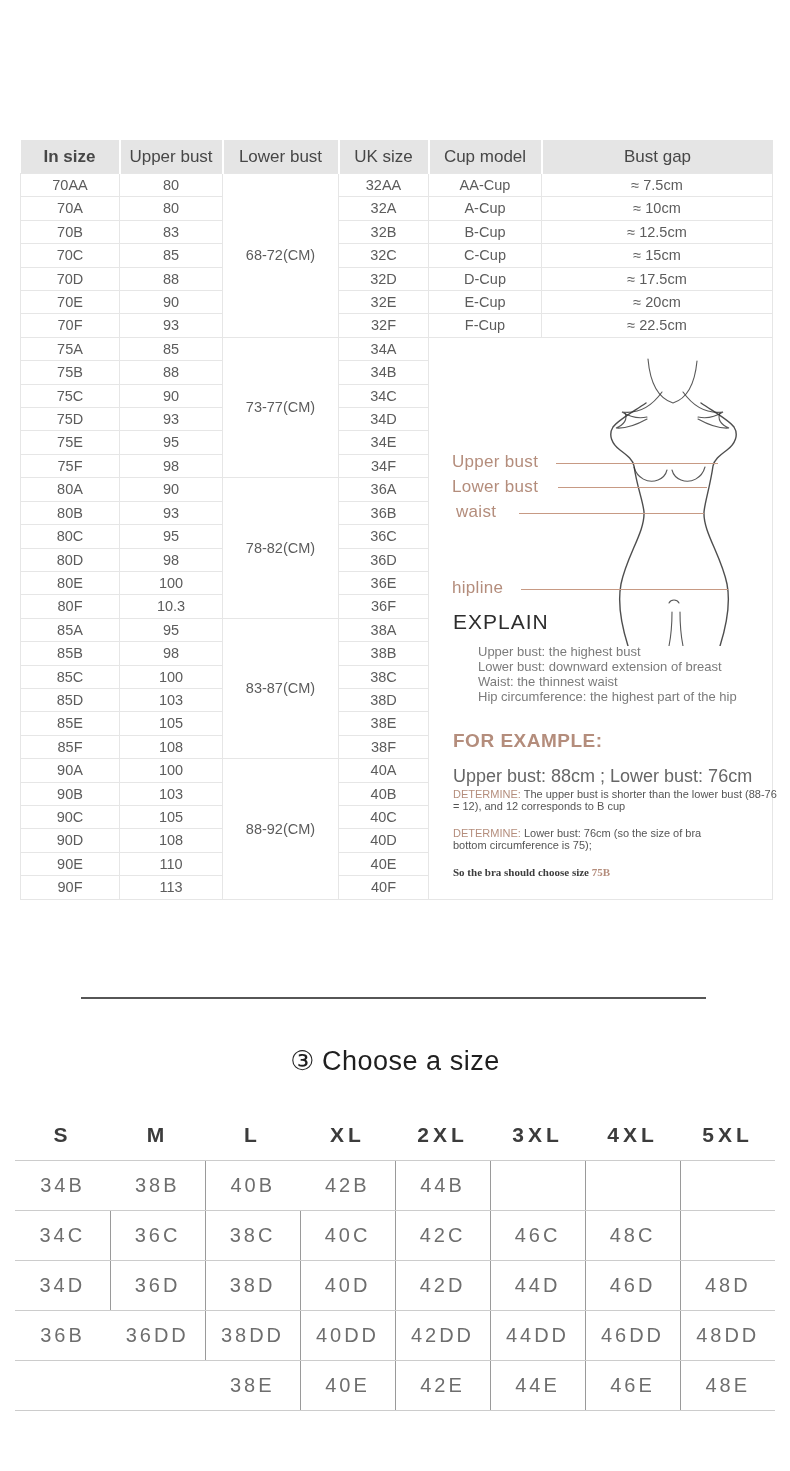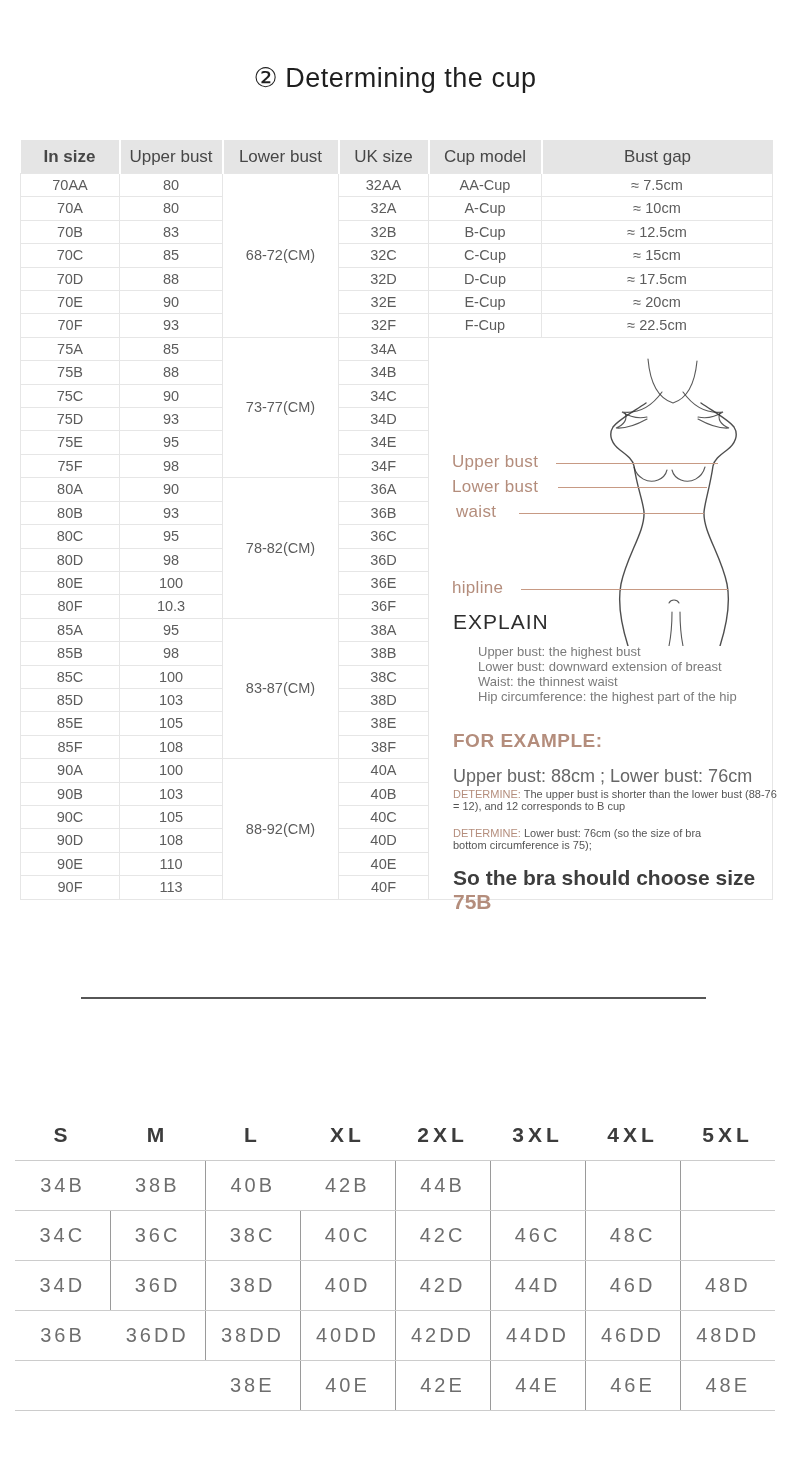--- a/index.html
+++ b/index.html
@@ -38,21 +38,21 @@
   .fig-label{font-size:17px;color:#b48d7c;letter-spacing:0.3px;line-height:20px;}
   .measure-line{height:1.5px;background:#c79a84;}
   #explain-heading{left:24px;top:272px;font-size:21px;color:#2d2d2d;letter-spacing:1px;}
   #explain-lines{left:24px;top:306px;font-size:13px;color:#7b7b7b;line-height:20px;width:310px;margin-left:25px;}
   #for-example{left:24px;top:392px;font-size:19px;font-weight:bold;color:#b48d7c;letter-spacing:0.5px;}
   #example-line1{left:24px;top:428px;font-size:18px;color:#666666;}
   .det-block{font-size:11px;color:#555555;line-height:19px;}
   #determine1{left:24px;top:450px;width:324px;}
   #determine2{left:24px;top:489px;width:262px;}
   .det-label{color:#b48d7c;}
-  #conclusion{left:24px;top:528px;font-size:21px;font-weight:bold;color:#3d3d3d;}
+  #conclusion{left:24px;top:528px;font-size:11px;font-weight:bold;color:#3d3d3d;font-family:Liberation Serif, serif;}
   #conclusion .size{color:#b48d7c;}
 
   
   #divider{position:absolute;left:81px;top:997px;width:625px;height:2px;background:#565656;}
 
   
   table.sizes{
     position:absolute;left:15px;top:1110px;width:760px;
     border-collapse:collapse;table-layout:fixed;text-align:center;
   }
@@ -67,23 +67,20 @@
   table.sizes td.vline{border-left:1px solid #9a9a9a;}
 
   svg .outline{fill:none;stroke:#2f2f2f;stroke-width:1.4;stroke-linecap:round;opacity:0.85;}
   svg .detail{fill:none;stroke:#2f2f2f;stroke-width:1.1;stroke-linecap:round;opacity:0.8;}
 </style>
 </head>
 <body>
 
 <div id="page">
 
-  <div class="section-title" id="title-cup">
-    <span class="circ-num">②</span><span>Determining the cup</span>
-  </div>
 
   <table class="cup">
     <colgroup>
       <col style="width:99px">
         <col style="width:103px">
         <col style="width:116px">
       <col style="width:90px">
         <col style="width:113px">
         <col style="width:231px">
     </colgroup>
@@ -326,20 +323,23 @@
         <tr>
           <td>90F</td>
           <td>113</td>
           <td>40F</td>
         </tr>
       </tbody>
   </table>
 
   <div id="divider"></div>
 
+  <div class="section-title" id="title-size">
+    <span class="circ-num">③</span><span>Choose a size</span>
+  </div>
 
   <table class="sizes">
     <thead>
       <tr>
           <th>S</th>
           <th>M</th>
           <th>L</th>
           <th>XL</th>
           <th>2XL</th>
           <th>3XL</th>

